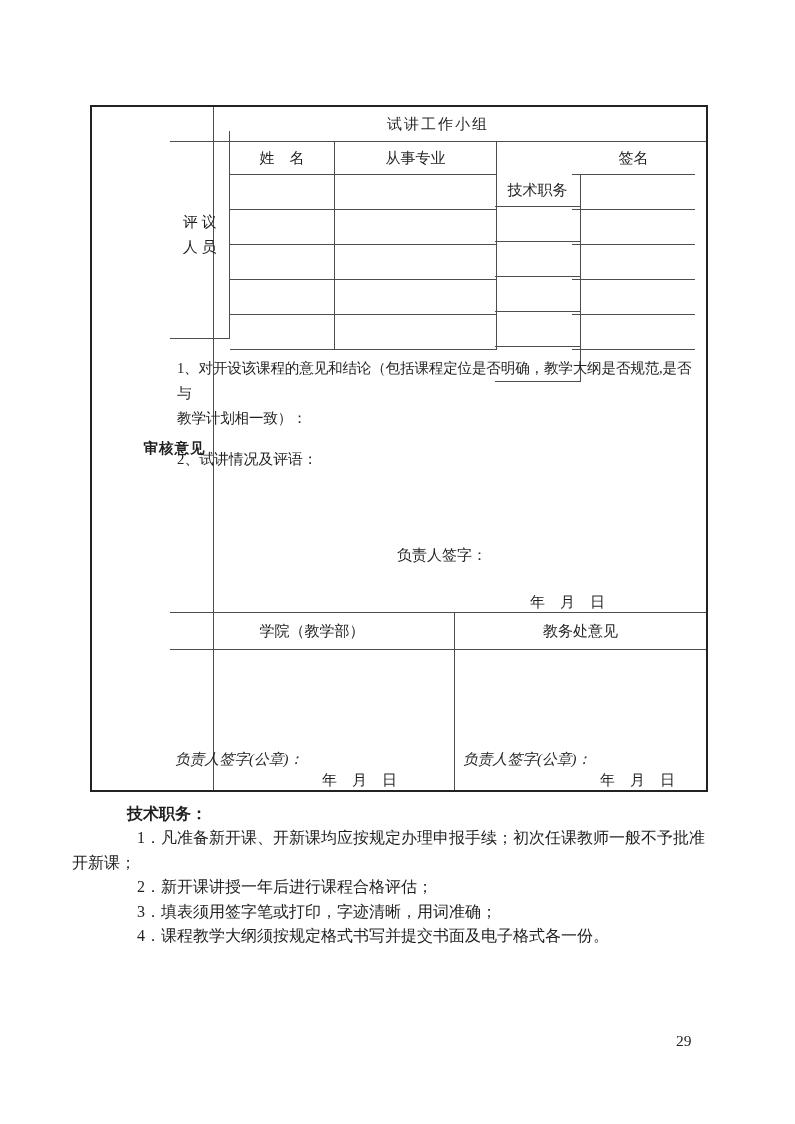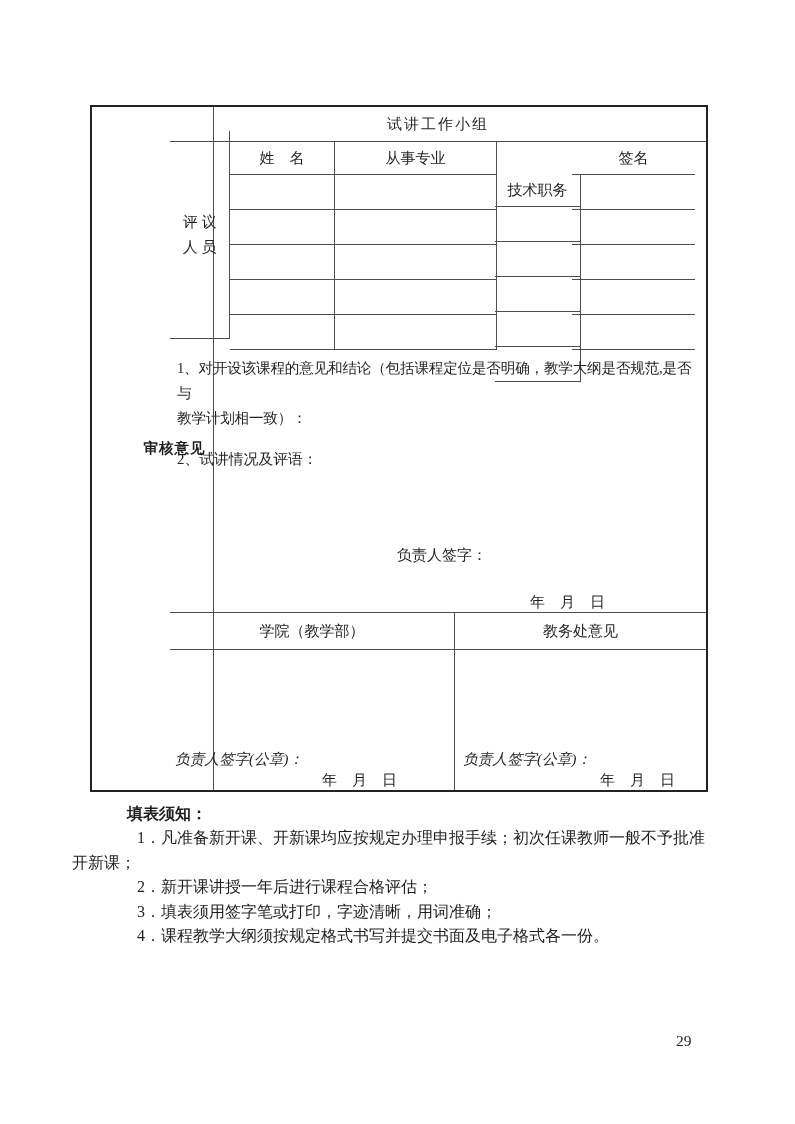--- a/index.html
+++ b/index.html
@@ -146,21 +146,21 @@
       <div class="sig-date">年　月　日</div>
     </div>
     <div class="cell sig-right">
       <div class="sig-label">负责人签字(公章)：</div>
       <div class="sig-date">年　月　日</div>
     </div>
 
   </div>
 
   <div class="notes">
-    <div class="nt hei">填表须知：</div>
+    <div class="nt hei">技术职务：</div>
     <div class="ni">1．凡准备新开课、开新课均应按规定办理申报手续；初次任课教师一般不予批准</div>
     <div class="nc">开新课；</div>
     <div class="ni">2．新开课讲授一年后进行课程合格评估；</div>
     <div class="ni">3．填表须用签字笔或打印，字迹清晰，用词准确；</div>
     <div class="ni">4．课程教学大纲须按规定格式书写并提交书面及电子格式各一份。</div>
   </div>
 
   <div class="page-number">29</div>
 
 </div>

